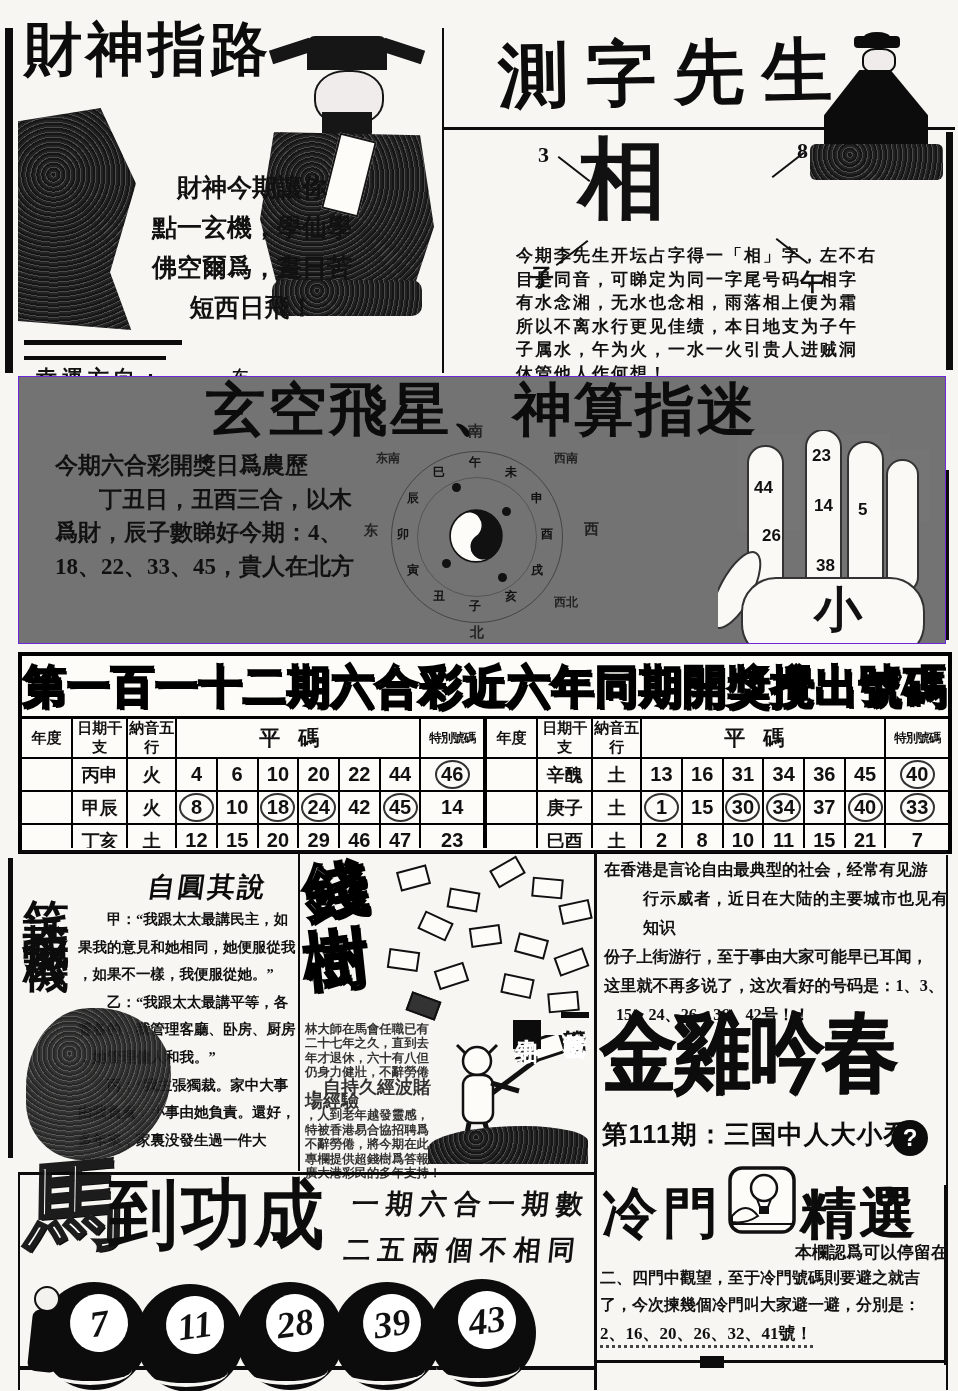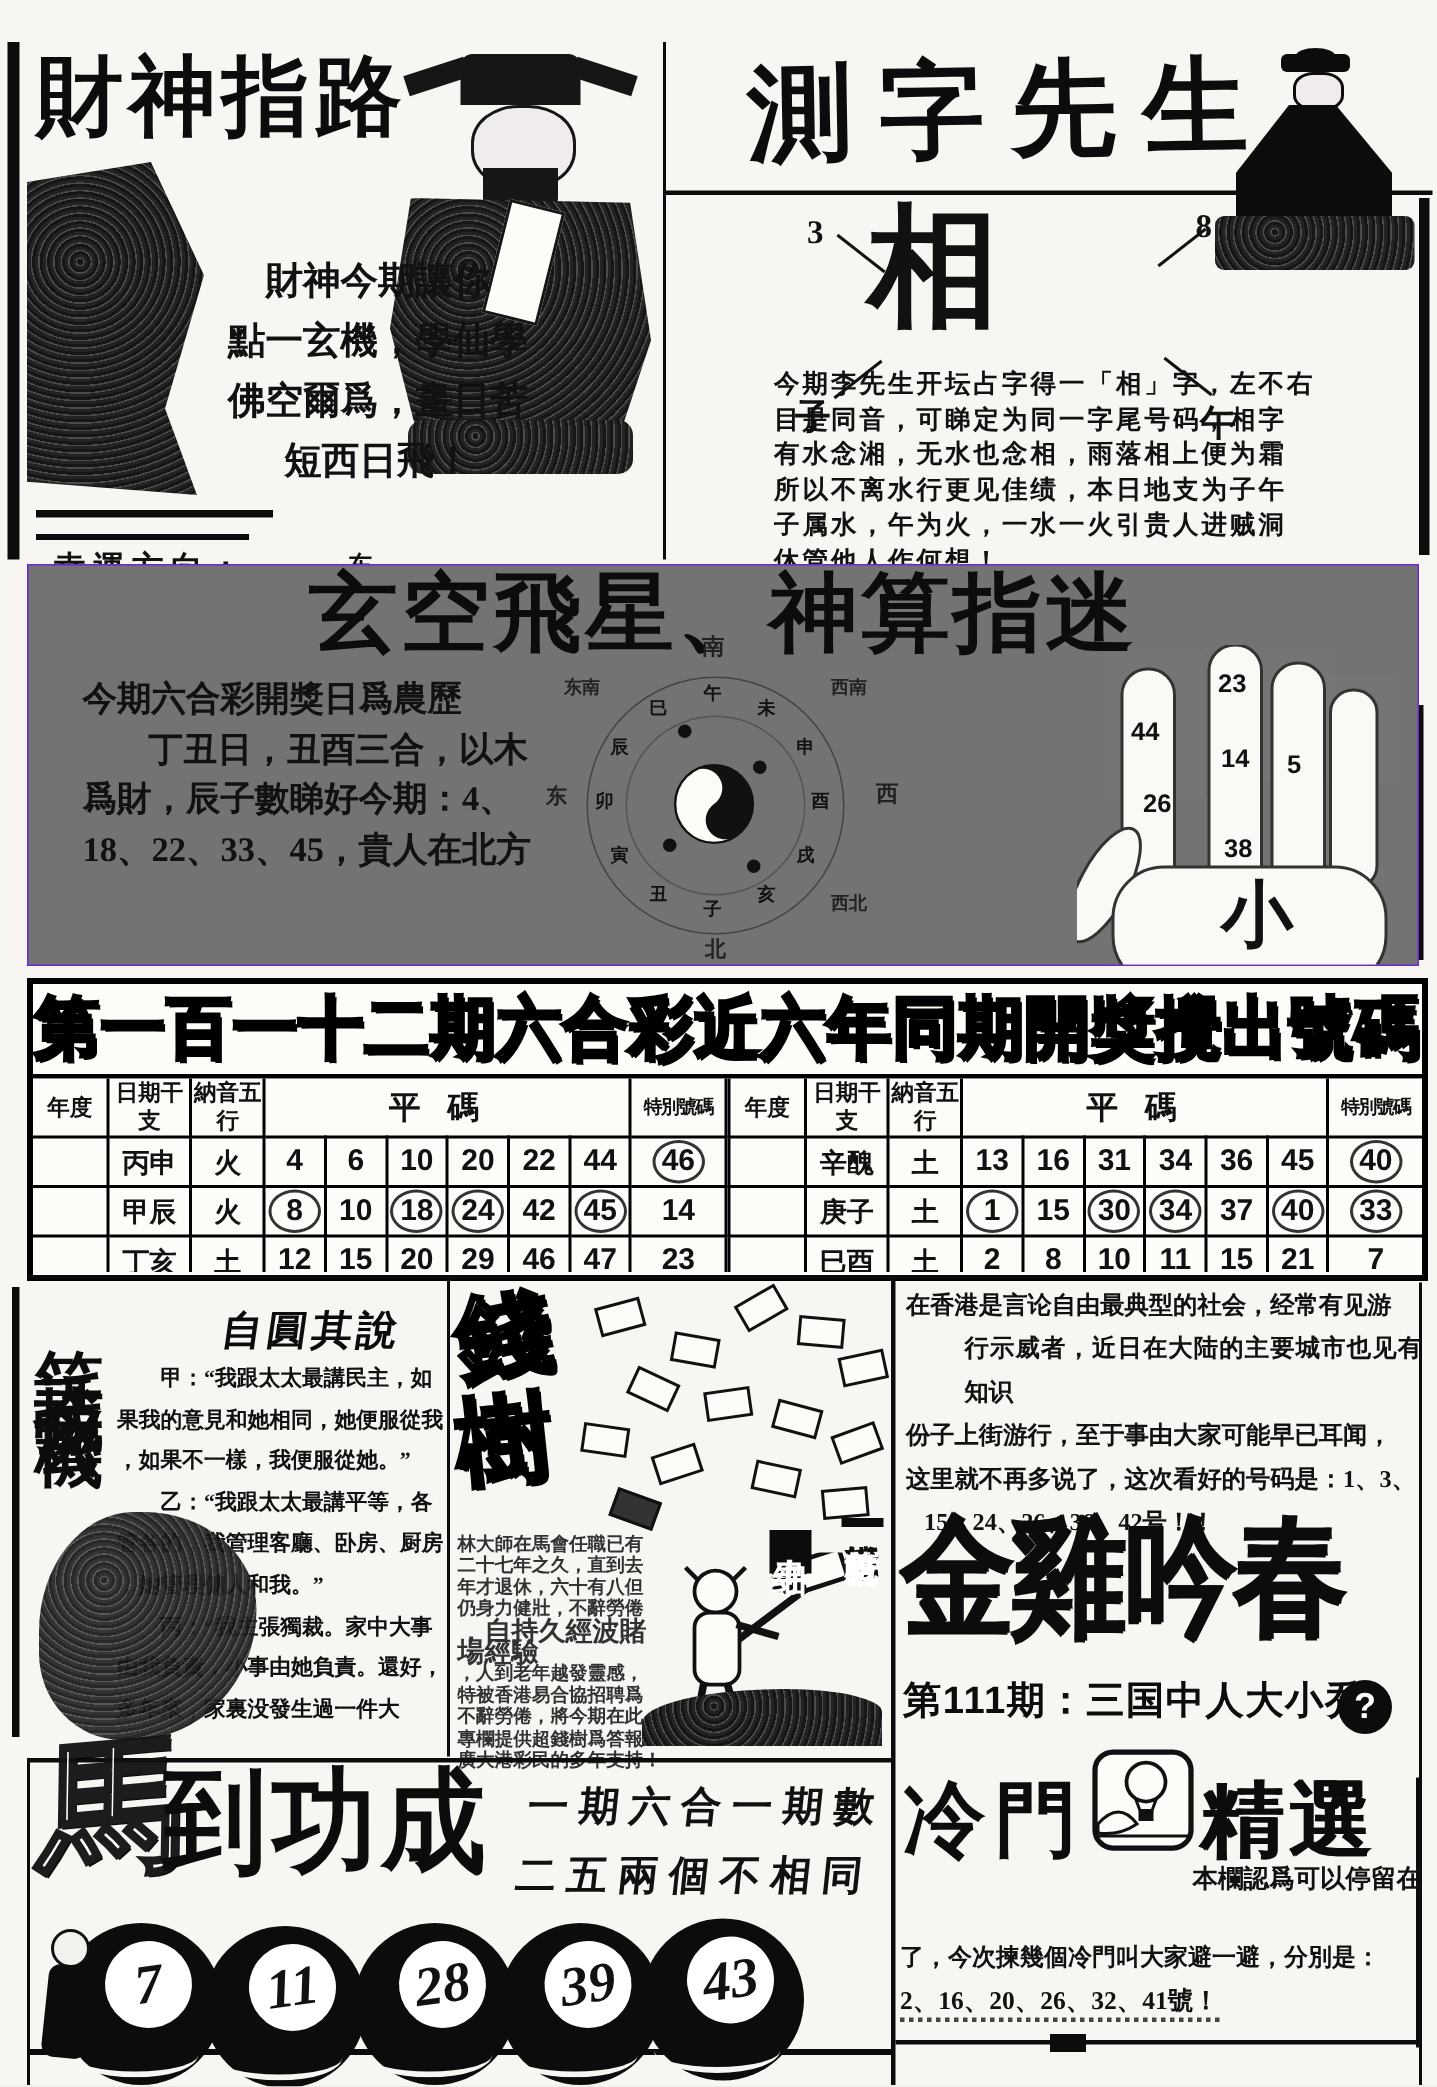--- a/index.html
+++ b/index.html
@@ -47,21 +47,21 @@
 
 <div class="page">
 
   <div class="bar" style="left:5px;top:28px;width:8px;height:345px;"></div>
   <div class="bar" style="left:8px;top:858px;width:5px;height:300px;"></div>
   <div class="bar" style="left:946px;top:132px;width:7px;height:238px;"></div>
   <div class="bar" style="left:944px;top:470px;width:5px;height:170px;"></div>
   <div class="bar" style="left:946px;top:855px;width:2px;height:535px;"></div>
   <div class="bar" style="left:944px;top:1185px;width:4px;height:180px;"></div>
 
-  <div class="abs big" style="left:24px;top:36px;font-size:58px;letter-spacing:4px;">財神指路</div>
+  <div class="abs big" style="left:24px;top:20px;font-size:58px;letter-spacing:4px;">財神指路</div>
 
   <div class="abs" style="left:252px;top:36px;width:190px;height:282px;">
     <div class="abs" style="left:55px;top:0;width:80px;height:34px;background:#161616;border-radius:8px 8px 0 0;"></div>
     <div class="abs" style="left:18px;top:8px;width:42px;height:14px;background:#161616;transform:rotate(-18deg);"></div>
     <div class="abs" style="left:130px;top:8px;width:42px;height:14px;background:#161616;transform:rotate(18deg);"></div>
     <div class="abs" style="left:62px;top:34px;width:66px;height:52px;background:#efeceb;border:2px solid #161616;border-radius:45%;"></div>
     <div class="abs" style="left:70px;top:76px;width:50px;height:34px;background:#161616;border-radius:0 0 40% 40%;"></div>
     <div class="abs speckle" style="left:8px;top:96px;width:174px;height:158px;border-radius:18px;clip-path:polygon(8% 0,92% 2%,100% 60%,88% 100%,10% 98%,0 55%);"></div>
     <div class="abs" style="left:78px;top:100px;width:34px;height:74px;background:#fdfcf9;border:2px solid #161616;transform:rotate(14deg);"></div>
     <div class="abs speckle" style="left:20px;top:244px;width:150px;height:36px;border-radius:10px;"></div>
@@ -429,19 +429,20 @@
     <rect x="2" y="2" width="64" height="64" rx="12" fill="#fdfcf9" stroke="#111" stroke-width="3.5"></rect>
     <circle cx="36" cy="22" r="13" fill="none" stroke="#111" stroke-width="2.5"></circle>
     <path d="M29 33 l3 8 h8 l3 -8" fill="none" stroke="#111" stroke-width="2"></path>
     <rect x="31" y="41" width="10" height="7" fill="#111"></rect>
     <path d="M4 50 q14 -16 26 0 q-12 8 -26 6 Z" fill="#fdfcf9" stroke="#111" stroke-width="2"></path>
     <path d="M4 58 h60" stroke="#111" stroke-width="2"></path>
   </svg>
   <div class="abs big" style="left:800px;top:1186px;font-size:55px;letter-spacing:4px;text-shadow:1.5px 0 #0c0c0c;">精選</div>
 
   <div class="abs" style="left:604px;top:1241px;width:344px;text-align:right;font-size:17px;font-weight:700;">本欄認爲可以停留在</div>
+  <div class="abs" style="left:600px;top:1268px;width:348px;font-size:16px;font-weight:700;text-align:justify;">二、四門中觀望，至于冷門號碼則要避之就吉</div>
   <div class="abs" style="left:600px;top:1295px;width:348px;font-size:16px;font-weight:700;text-align:justify;">了，今次揀幾個冷門叫大家避一避，分別是：</div>
   <div class="abs dotted-u" style="left:600px;top:1322px;font-size:17px;font-weight:700;">2、16、20、26、32、41號！</div>
 
   <div class="bar" style="left:597px;top:1360px;width:350px;height:3px;"></div>
   <div class="bar" style="left:700px;top:1356px;width:24px;height:12px;"></div>
 
 </div>
 
 </body></html>

